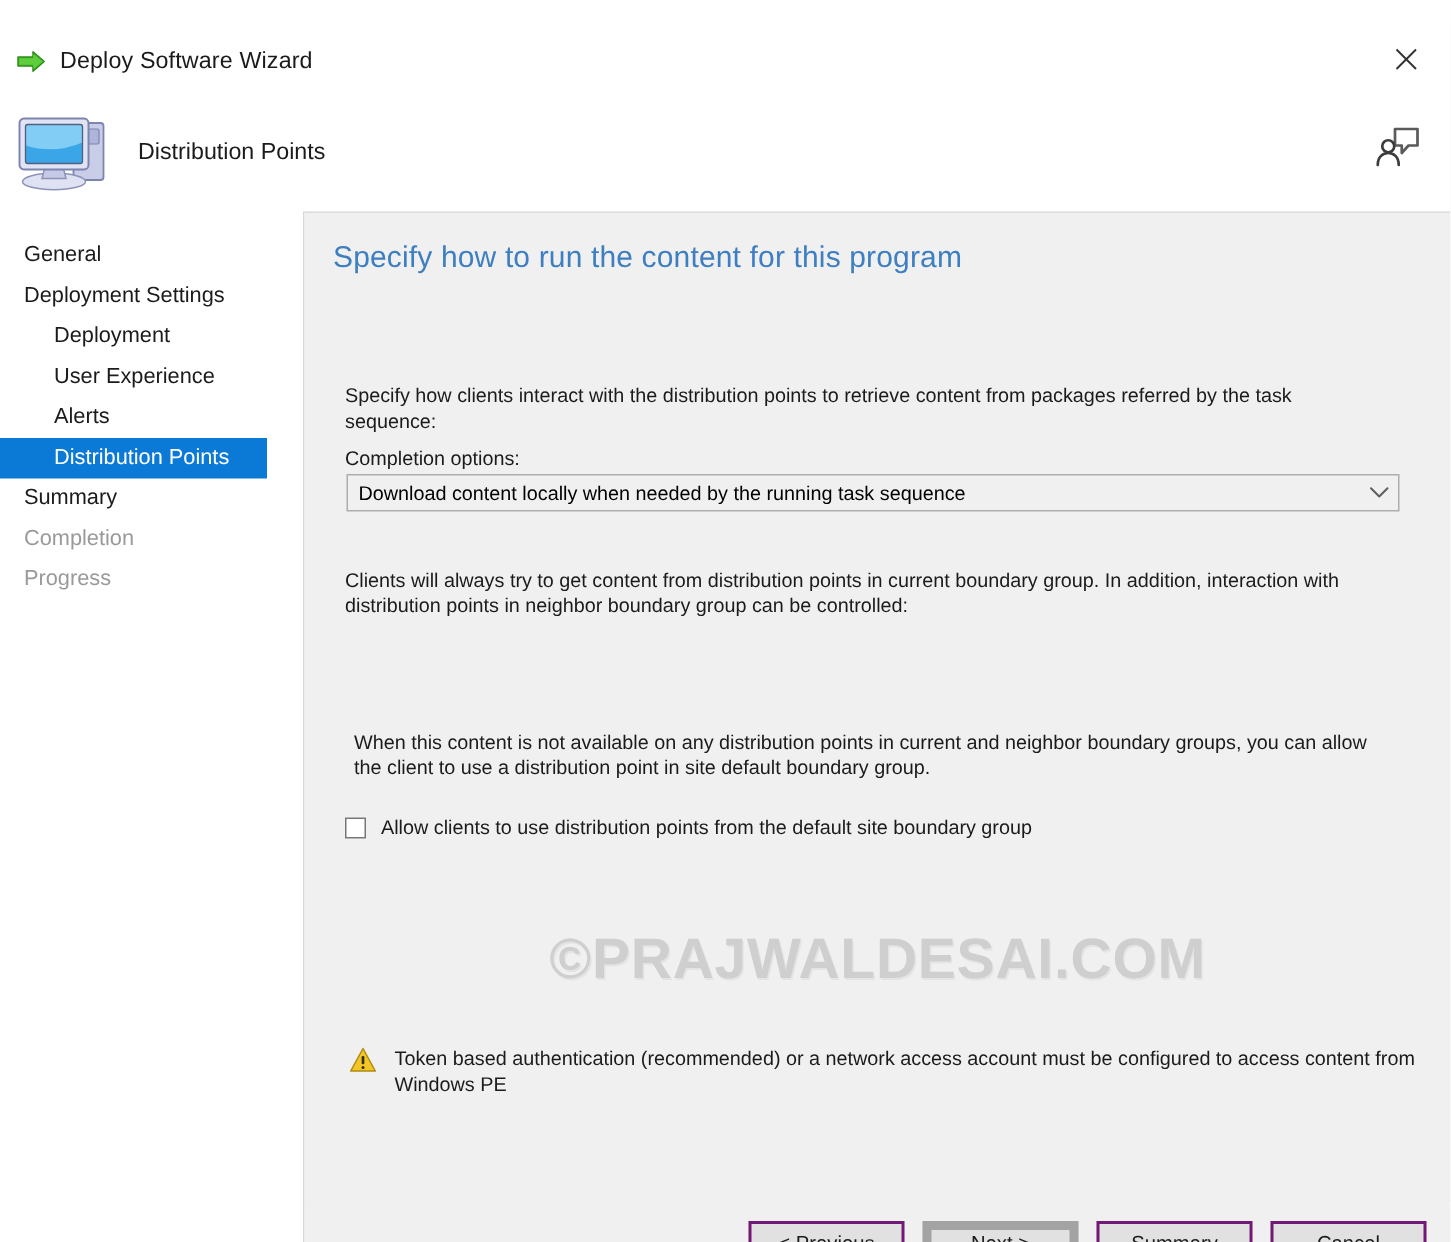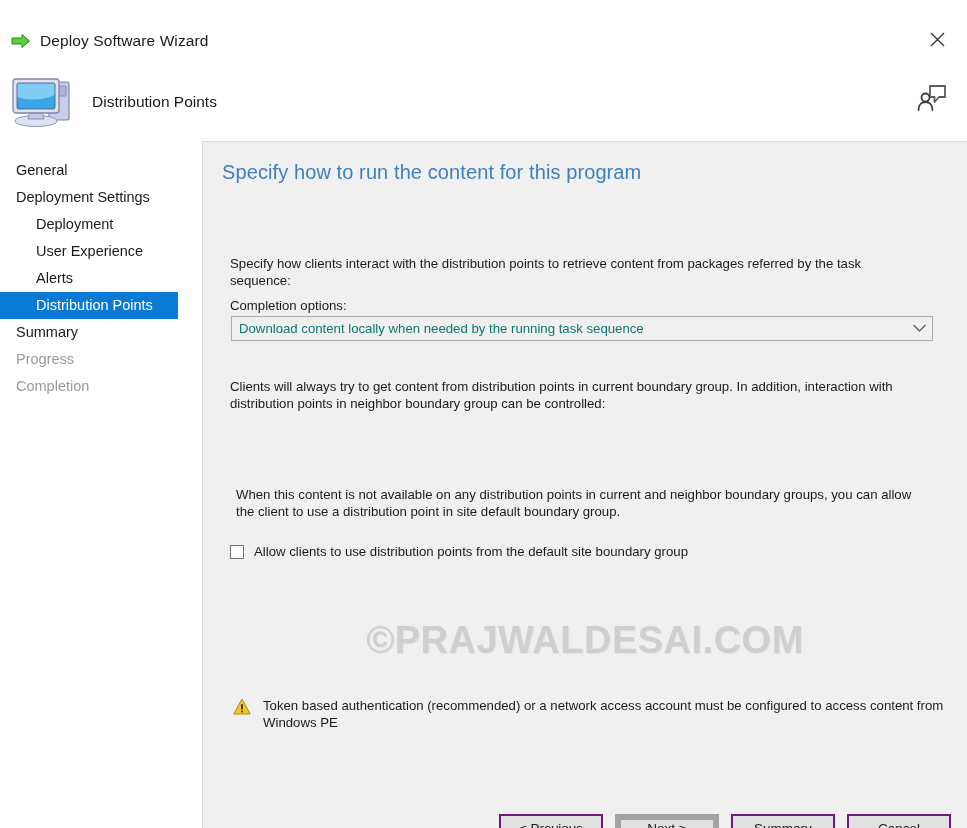--- a/index.html
+++ b/index.html
@@ -187,21 +187,21 @@
     border: 1px solid #adadad;
     box-sizing: border-box;
     display: flex;
     align-items: center;
     cursor: pointer;
   }
   .dropdown-value {
     flex: 1;
     padding-left: 7px;
     font-size: 13.2px;
-    color: #0f766e;
+    color: #000000;
     white-space: nowrap;
     overflow: hidden;
   }
   .dropdown-arrow {
     width: 26px;
     display: flex;
     align-items: center;
     justify-content: center;
   }
 
@@ -362,22 +362,22 @@
   <div class="body-area">
 
     <div class="sidebar">
       <div class="side-item">General</div>
       <div class="side-item">Deployment Settings</div>
       <div class="side-item indent">Deployment</div>
       <div class="side-item indent">User Experience</div>
       <div class="side-item indent">Alerts</div>
       <div class="side-item indent selected">Distribution Points</div>
       <div class="side-item">Summary</div>
+      <div class="side-item disabled">Completion</div>
       <div class="side-item disabled">Progress</div>
-      <div class="side-item disabled">Completion</div>
     </div>
     <div class="divider-v"></div>
 
     <div class="content">
 
       <div class="page-title">Specify how to run the content for this program</div>
 
       <div class="para" id="intro-text">Specify how clients interact with the distribution points to retrieve content from packages referred by the task sequence:</div>
 
       <div class="para" id="deploy-options-label">Completion options:</div>

